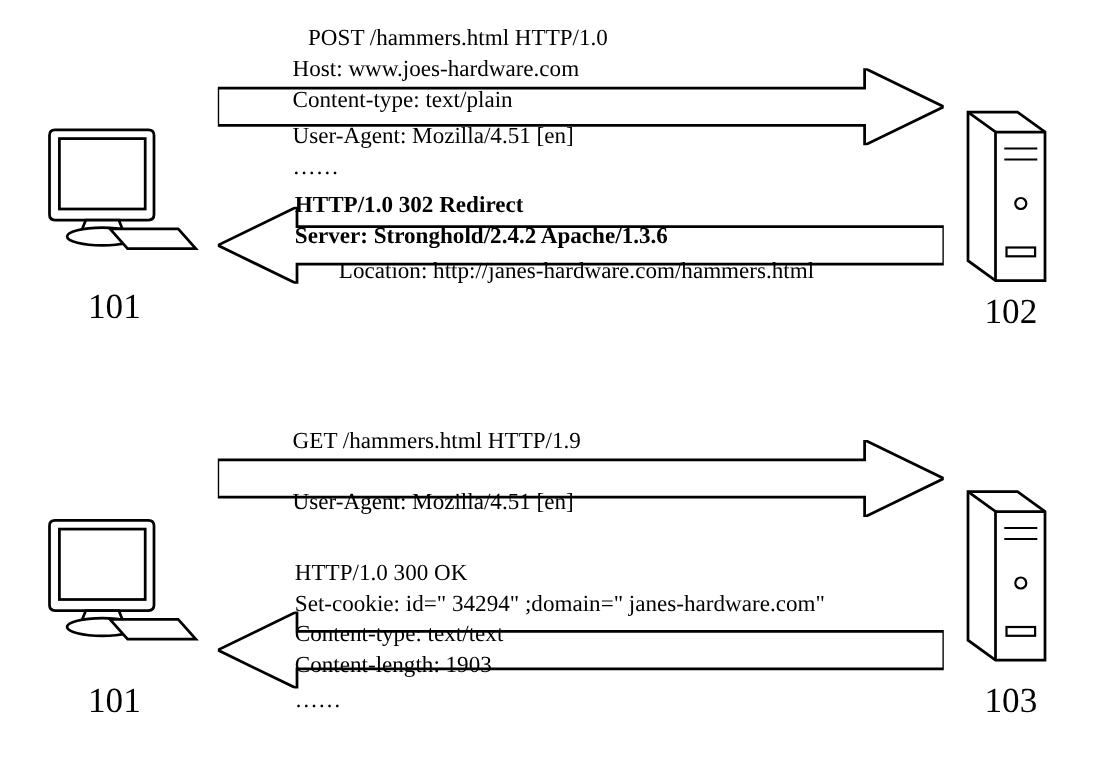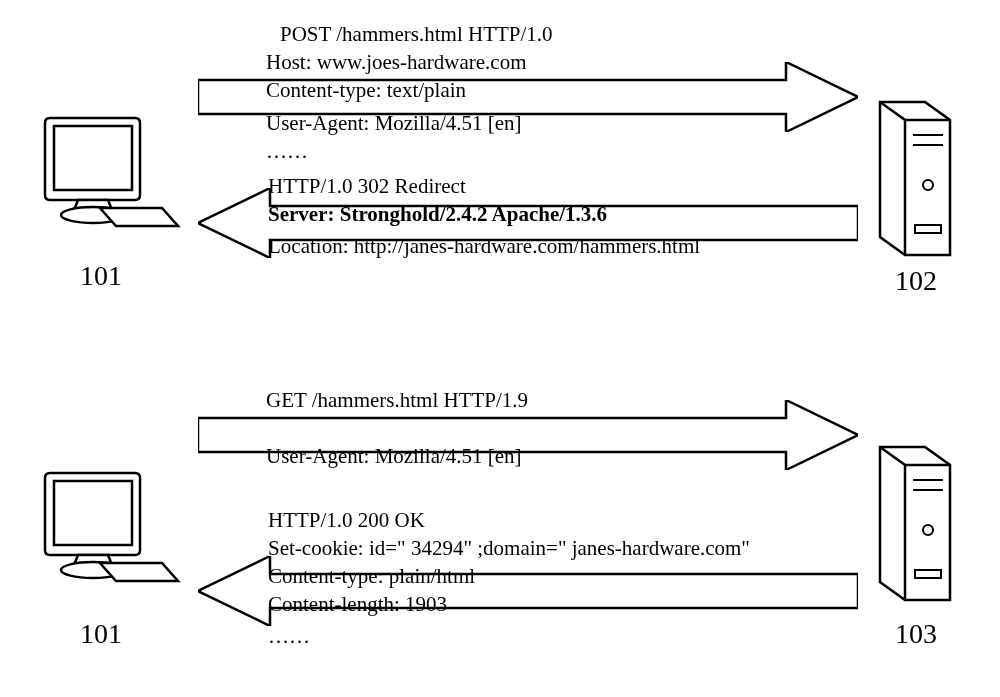--- a/index.html
+++ b/index.html
@@ -19,21 +19,21 @@
   }
   .txt {
     position: absolute;
     white-space: nowrap;
   }
   svg.node {
     position: absolute;
   }
   .label {
     position: absolute;
-    font-size: 28px;
+    font-size: 32px;
   }
 </style>
 </head>
 <body>
 
 <div class="stage">
 
   <svg class="node" style="left:20px; top:100px;" width="165" height="160" viewBox="0 0 165 160">
 
     <path d="M30 18 L115 18 Q120 18 120 23 L120 95 Q120 100 115 100 L30 100 Q25 100 25 95 L25 23 Q25 18 30 18 Z" fill="#fff" stroke="#000" stroke-width="2.5"></path>
@@ -69,23 +69,23 @@
   <div class="txt" style="left:280px; top:22px;">POST /hammers.html HTTP/1.0</div>
   <div class="txt" style="left:266px; top:50px;">Host: www.joes-hardware.com</div>
   <div class="txt" style="left:266px; top:78px;">Content-type: text/plain</div>
   <div class="txt" style="left:266px; top:111px;">User-Agent: Mozilla/4.51 [en]</div>
   <div class="txt" style="left:266px; top:139px;">……</div>
 
   <svg class="node" style="left:198px; top:188px;" width="660" height="70" viewBox="0 0 660 70">
     <path d="M660 18 L72 18 L72 0 L0 35 L72 70 L72 52 L660 52 Z" fill="#fff" stroke="#000" stroke-width="2.5"></path>
   </svg>
 
-  <div class="txt" style="left:268px; top:174px;">HTTP/1.0 302 Redirect</div>
+  <div class="txt" style="left:268px; top:174px;font-weight:bold;">HTTP/1.0 302 Redirect</div>
   <div class="txt" style="left:268px; top:202px;font-weight:bold;">Server: Stronghold/2.4.2 Apache/1.3.6</div>
-  <div class="txt" style="left:268px; top:234px;">Location: http://janes-hardware.com/hammers.html</div>
+  <div class="txt" style="left:268px; top:234px;padding-left:40px;">Location: http://janes-hardware.com/hammers.html</div>
 
   <svg class="node" style="left:20px; top:455px;" width="165" height="160" viewBox="0 0 165 160">
     <path d="M30 18 L115 18 Q120 18 120 23 L120 95 Q120 100 115 100 L30 100 Q25 100 25 95 L25 23 Q25 18 30 18 Z" fill="#fff" stroke="#000" stroke-width="2.5"></path>
     <rect x="34" y="26" width="78" height="64" fill="#fff" stroke="#000" stroke-width="2.5"></rect>
     <path d="M58 100 L88 100 L92 110 L54 110 Z" fill="#fff" stroke="#000" stroke-width="2.5"></path>
     <ellipse cx="73" cy="115" rx="32" ry="8" fill="#fff" stroke="#000" stroke-width="2.5"></ellipse>
     <g transform="translate(80,108)">
       <path d="M0 0 L62 0 L78 18 L16 18 Z" fill="#fff" stroke="#000" stroke-width="2.5"></path>
     </g>
   </svg>
@@ -104,19 +104,19 @@
 
   <svg class="node" style="left:198px; top:400px;" width="660" height="70" viewBox="0 0 660 70">
     <path d="M0 18 L588 18 L588 0 L660 35 L588 70 L588 52 L0 52 Z" fill="#fff" stroke="#000" stroke-width="2.5"></path>
   </svg>
   <div class="txt" style="left:266px; top:388px;">GET /hammers.html HTTP/1.9</div>
   <div class="txt" style="left:266px; top:444px;">User-Agent: Mozilla/4.51 [en]</div>
 
   <svg class="node" style="left:198px; top:556px;" width="660" height="70" viewBox="0 0 660 70">
     <path d="M660 18 L72 18 L72 0 L0 35 L72 70 L72 52 L660 52 Z" fill="#fff" stroke="#000" stroke-width="2.5"></path>
   </svg>
-  <div class="txt" style="left:268px; top:508px;">HTTP/1.0 200 OK</div>
+  <div class="txt" style="left:268px; top:508px;">HTTP/1.0 300 OK</div>
   <div class="txt" style="left:268px; top:536px;">Set-cookie: id=" 34294" ;domain=" janes-hardware.com"</div>
-  <div class="txt" style="left:268px; top:564px;">Content-type: plain/html</div>
+  <div class="txt" style="left:268px; top:564px;">Content-type: text/text</div>
   <div class="txt" style="left:268px; top:592px;">Content-length: 1903</div>
   <div class="txt" style="left:268px; top:624px;">……</div>
 
 </div>
 
 </body></html>

